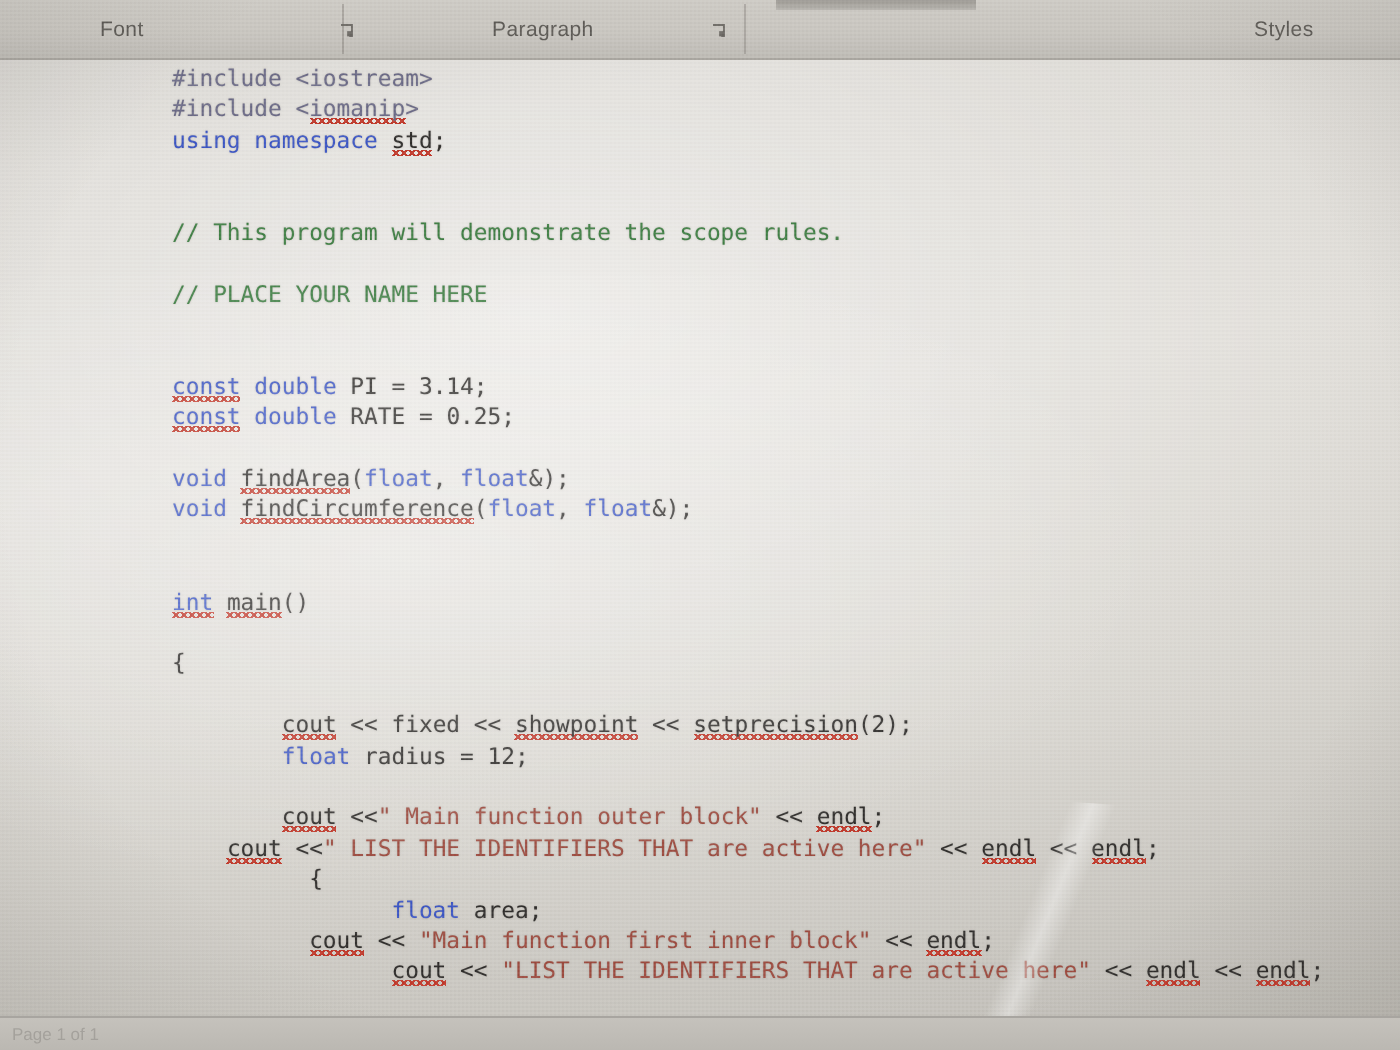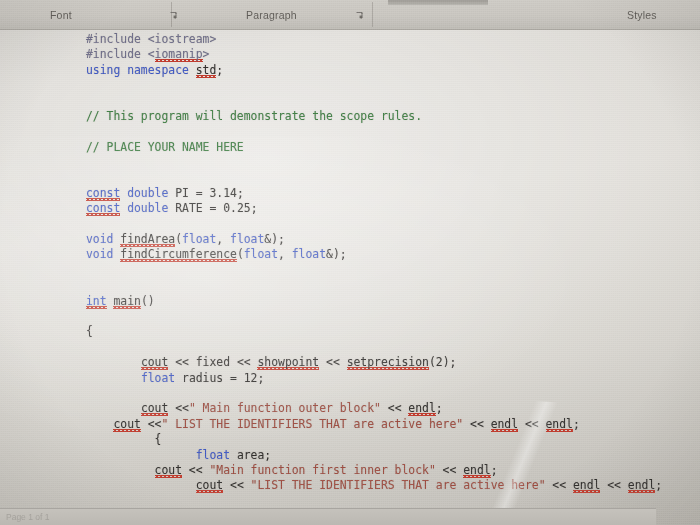--- a/index.html
+++ b/index.html
@@ -146,20 +146,21 @@
 
   
   .statusbar {
     position: absolute;
     left: 0;
     bottom: 0;
     width: 656px;
     height: 16px;
     background: linear-gradient(180deg, #c5c2bc 0%, #bbb8b2 100%);
     border-top: 1px solid #a8a5a0;
+    padding-left: 44px;
   }
   .status-text {
     position: absolute;
     left: 6px;
     top: 3px;
     font-size: 8.5px;
     color: #8e8b86;
     opacity: 0.55;
     white-space: nowrap;
   }

